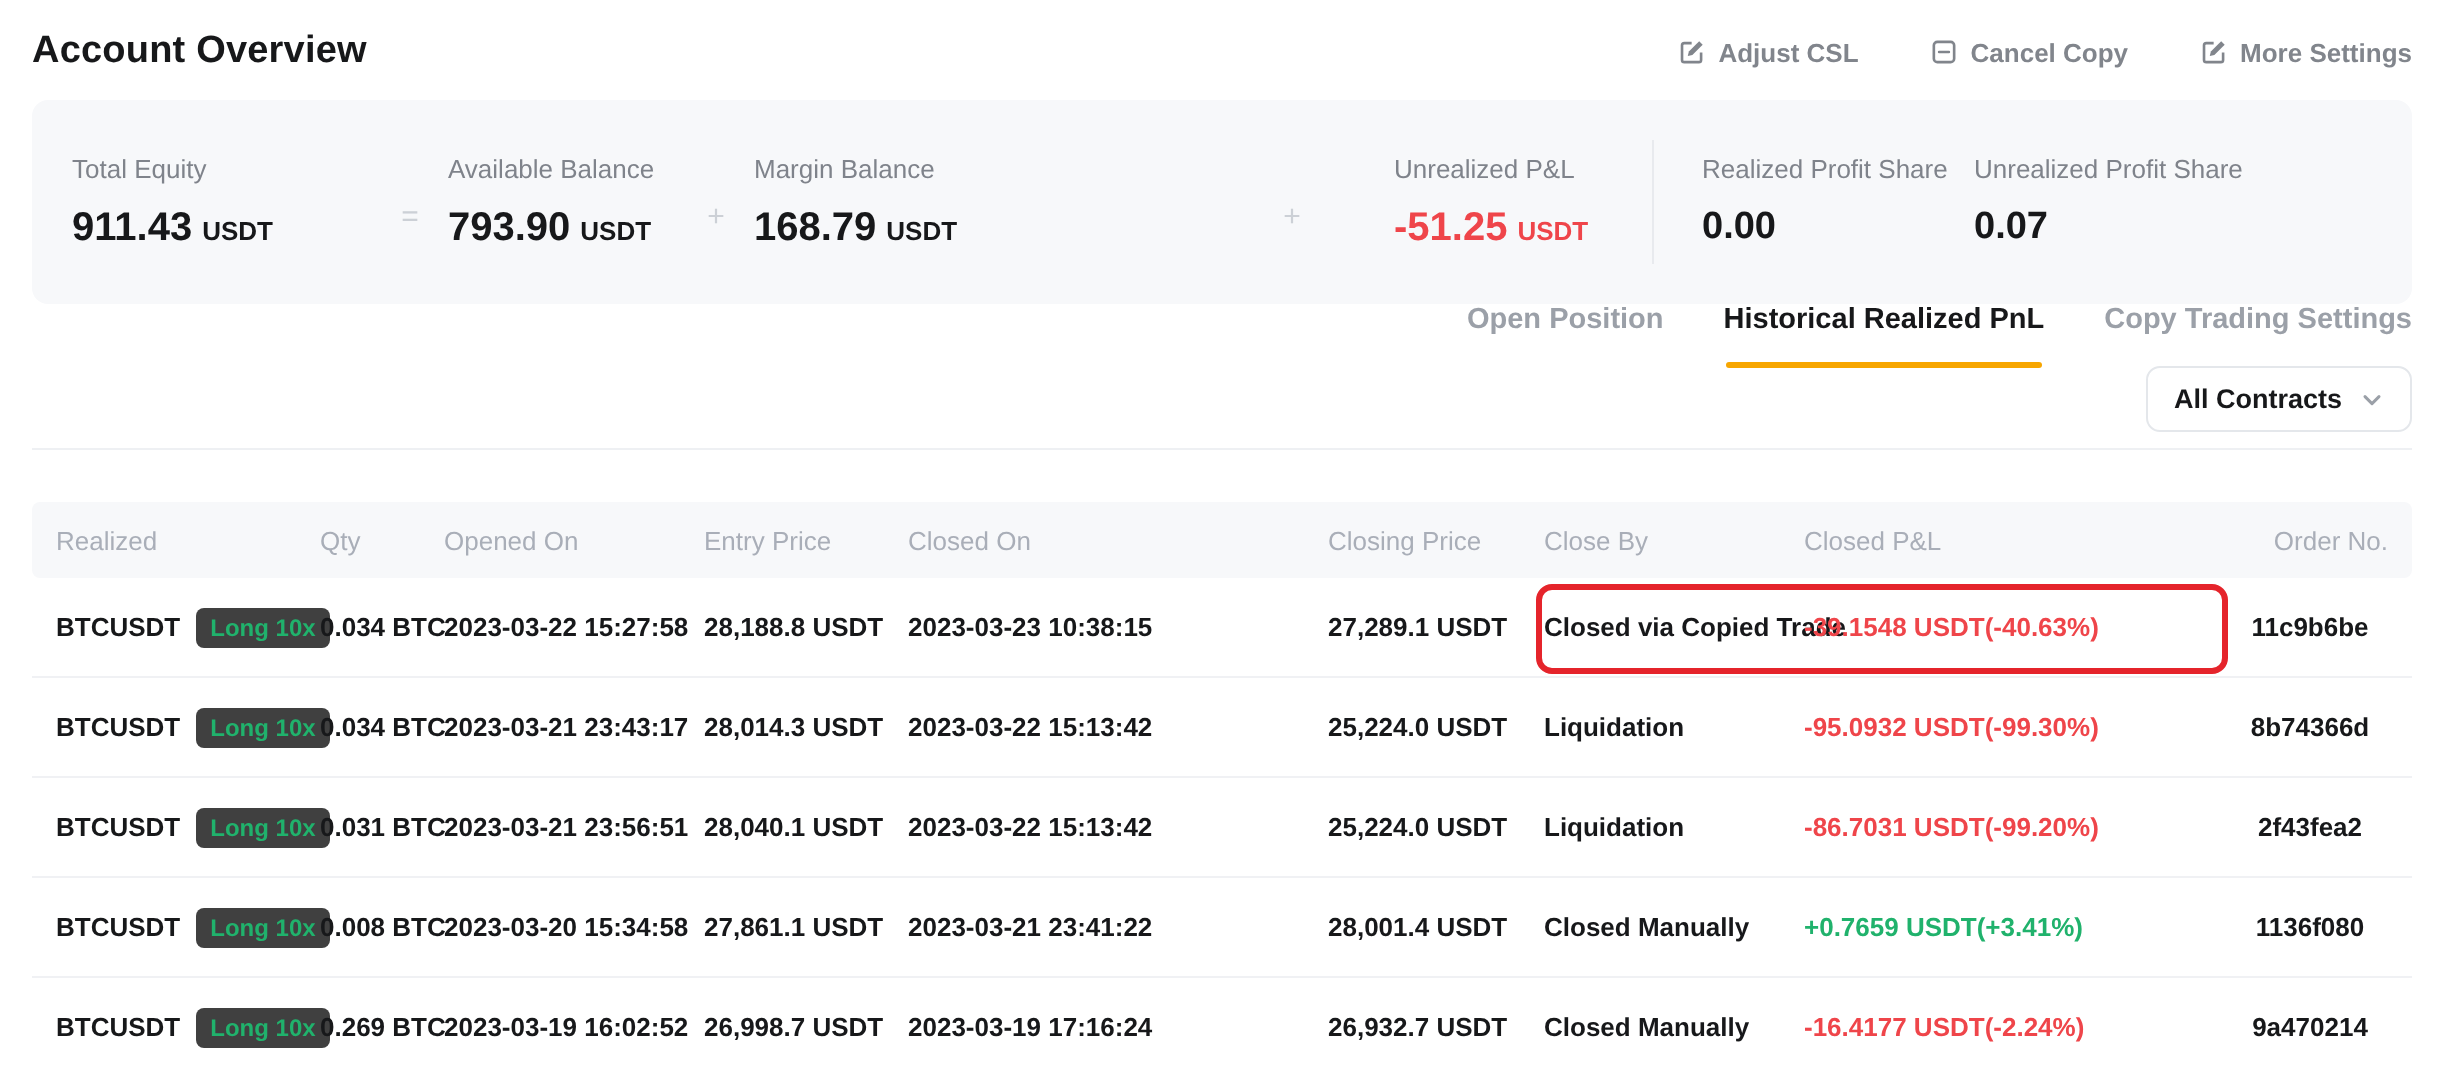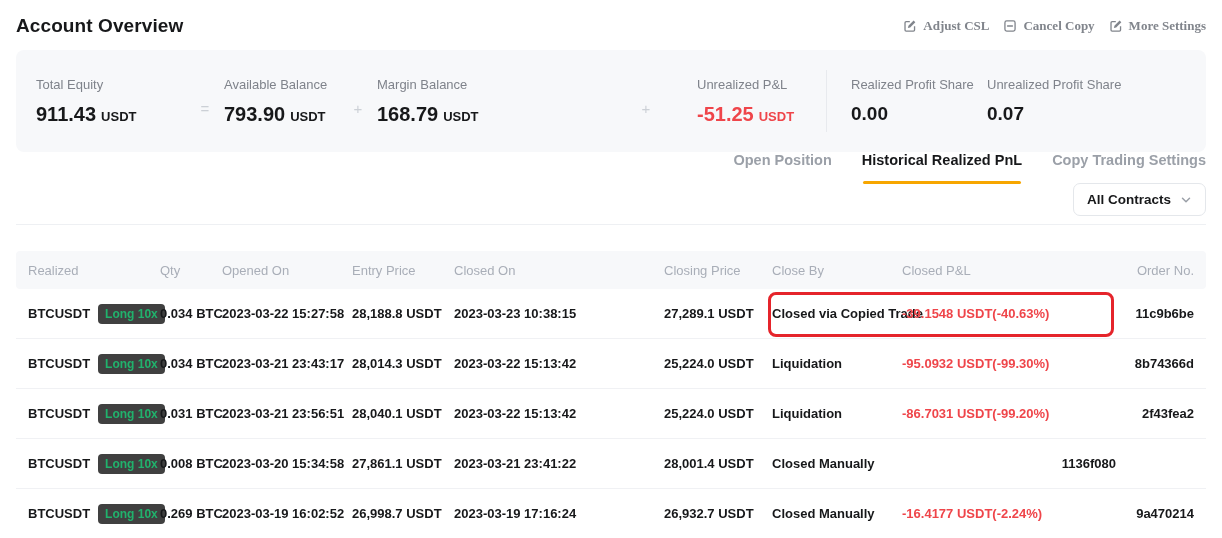--- a/index.html
+++ b/index.html
@@ -3,21 +3,21 @@
 <meta charset="utf-8">
 <style>
   * { margin:0; padding:0; box-sizing:border-box; }
   html,body { width:1222px; height:538px; overflow:hidden; background:#fff;
     font-family:"Liberation Sans", sans-serif; color:#17181a; }
 
   
   .page-header { display:flex; justify-content:space-between; align-items:center;
     padding:15px 16px 13px; }
   .title { font-size:19px; font-weight:700; letter-spacing:.1px; }
-  .actions { display:flex; gap:14px;font-family:Liberation Serif, serif; }
+  .actions { display:flex; gap:36px; }
   .action-btn { display:flex; align-items:center; gap:6px; background:none; border:none;
     cursor:pointer; color:#81858c; font-family:inherit; font-size:13px; font-weight:700; }
   .a-icon { display:flex; align-items:center; }
 
   
   .summary-card { margin:0 16px; height:102px; background:#f7f8fa; border-radius:8px;
     display:flex; align-items:center; padding:0 20px; }
   .seg-item { display:flex; flex-direction:column; gap:11px; }
   .seg-item.i0 { width:150px; }
   .seg-item.i1 { width:115px; }
@@ -58,21 +58,21 @@
   .th:last-child { text-align:right; }
   .trow { display:grid; grid-template-columns:var(--cols); align-items:center;
     height:50px; padding:0 12px; border-bottom:1px solid #f0f1f4; position:relative;
     font-size:13px; font-weight:700; white-space:nowrap; }
   .cell-pos { display:flex; align-items:center; }
   .sym { font-weight:700; }
   .badge { margin-left:8px; padding:3px 7px; border-radius:4px; background:#404040;
     color:var(--green); font-size:12px; font-weight:600; }
   .pnl.negative { color:var(--red); }
   .pnl.positive { color:var(--green); }
-  .cell-order { text-align:right; }
+  .cell-order { text-align:center; }
   .highlight-box { position:absolute; left:752px; top:3px; width:346px; height:45px;
     border:3px solid var(--annot); border-radius:8px; pointer-events:none; z-index:2; }
 </style>
 </head>
 <body>
 
 <div class="app">
 
   <div class="page-header">
     <h1 class="title">Account Overview</h1>
@@ -230,20 +230,21 @@
     <div class="cell cell-pos">
       <span class="sym">BTCUSDT</span>
       <span class="badge">Long 10x</span>
     </div>
     <div class="cell">0.008 BTC</div>
     <div class="cell">2023-03-20 15:34:58</div>
     <div class="cell">27,861.1 USDT</div>
     <div class="cell">2023-03-21 23:41:22</div>
     <div class="cell">28,001.4 USDT</div>
     <div class="cell">Closed Manually</div>
+    <div class="cell pnl positive">+0.7659 USDT(+3.41%)</div>
     <div class="cell cell-order">1136f080</div>
   </div>
         <div class="trow">
     <div class="cell cell-pos">
       <span class="sym">BTCUSDT</span>
       <span class="badge">Long 10x</span>
     </div>
     <div class="cell">0.269 BTC</div>
     <div class="cell">2023-03-19 16:02:52</div>
     <div class="cell">26,998.7 USDT</div>

